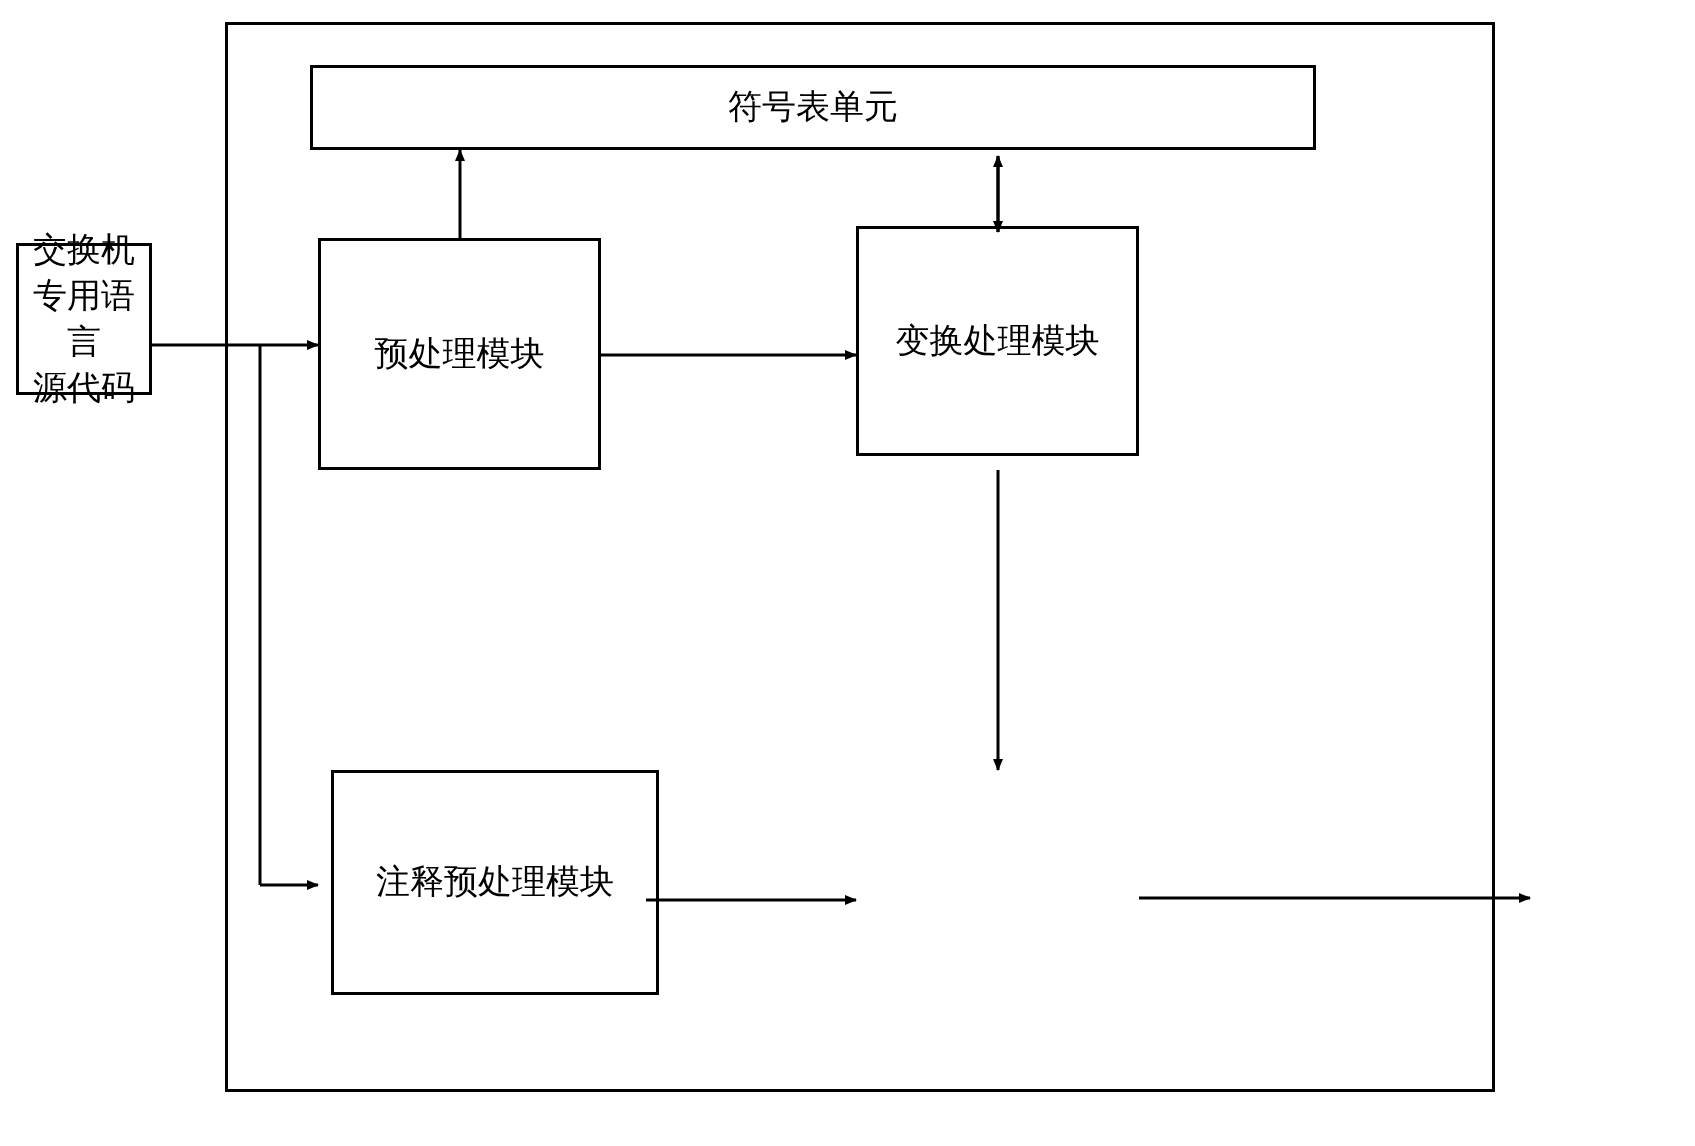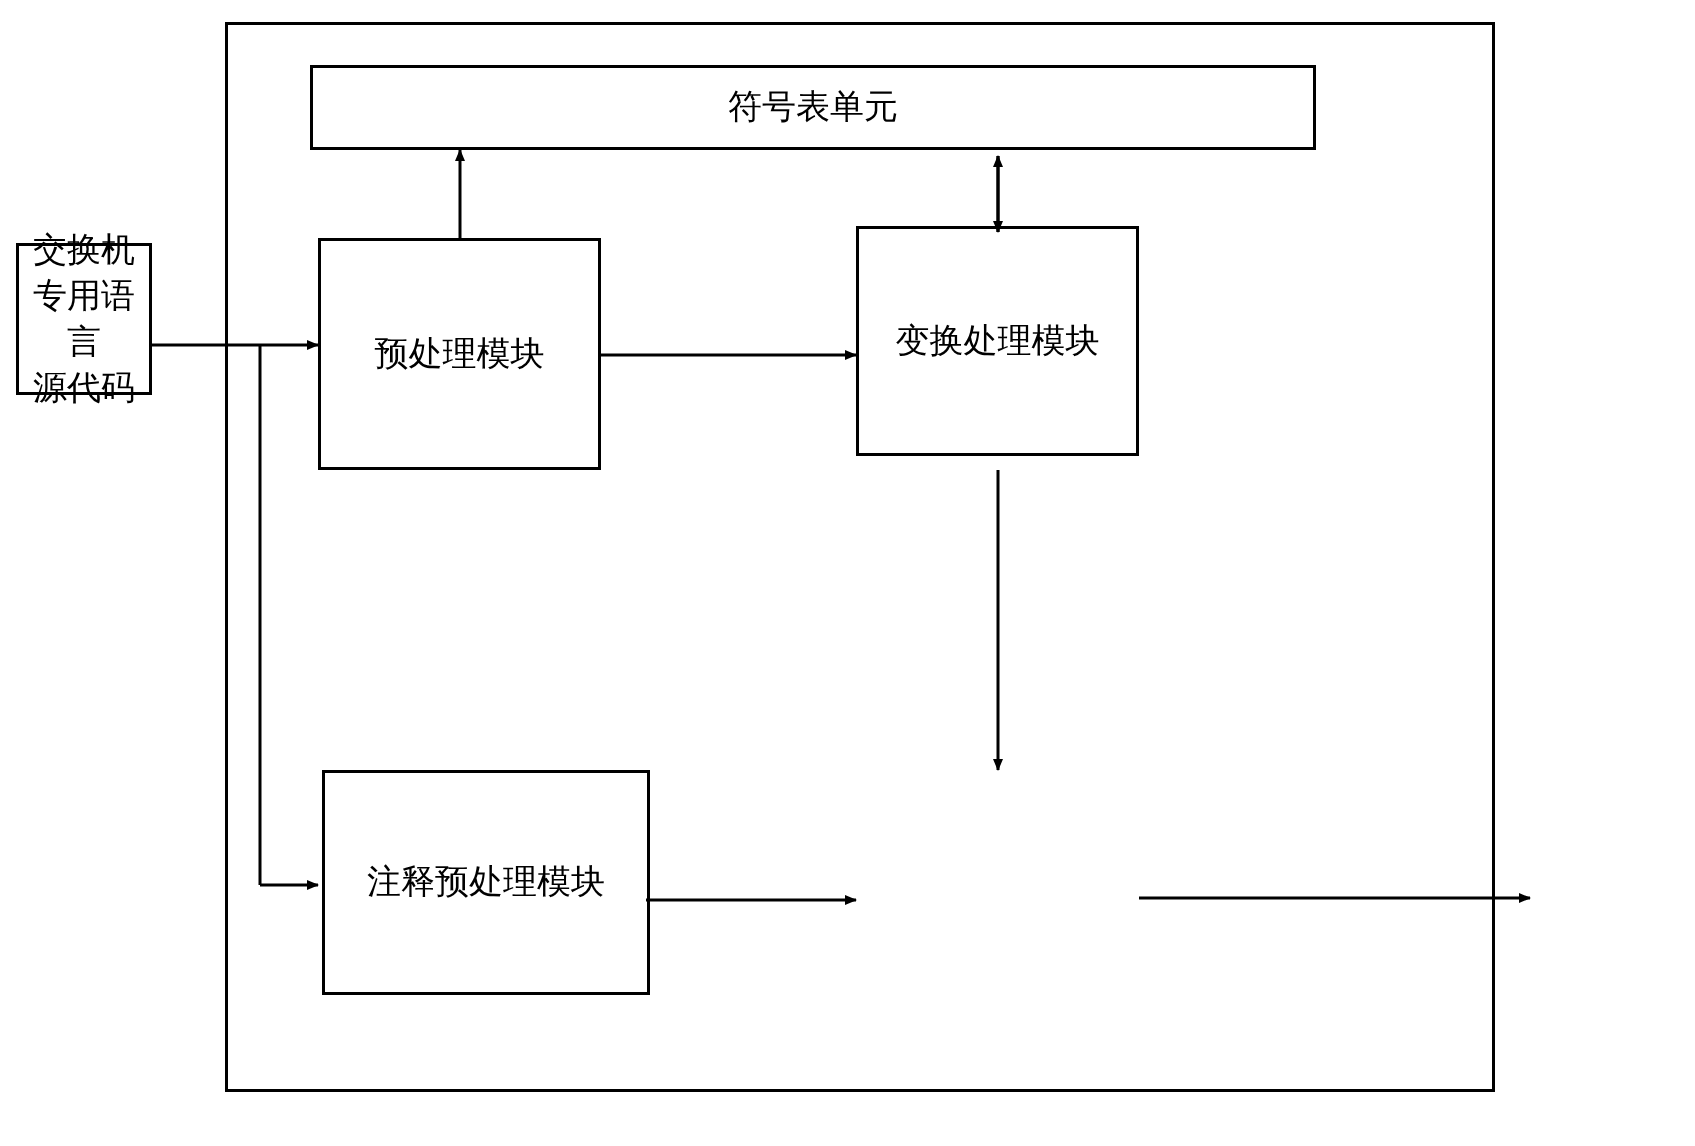--- a/index.html
+++ b/index.html
@@ -64,21 +64,21 @@
   </div>
 
   <div class="box" style="left:318px; top:238px; width:283px; height:232px;">
     <span class="label">预处理模块</span>
   </div>
 
   <div class="box" style="left:856px; top:226px; width:283px; height:230px;">
     <span class="label">变换处理模块</span>
   </div>
 
-  <div class="box" style="left:322px; top:770px; width:328px; height:225px;">
+  <div class="box" style="left:331px; top:770px; width:328px; height:225px;">
     <span class="label">注释预处理模块</span>
   </div>
 
 
 
   <svg class="arrows" viewBox="0 0 1695 1146">
     <defs>
       <marker id="arrowhead" markerWidth="12" markerHeight="10" refX="11" refY="5" orient="auto" markerUnits="userSpaceOnUse">
         <path d="M0,0 L12,5 L0,10 Z" fill="#000"></path>
       </marker>

